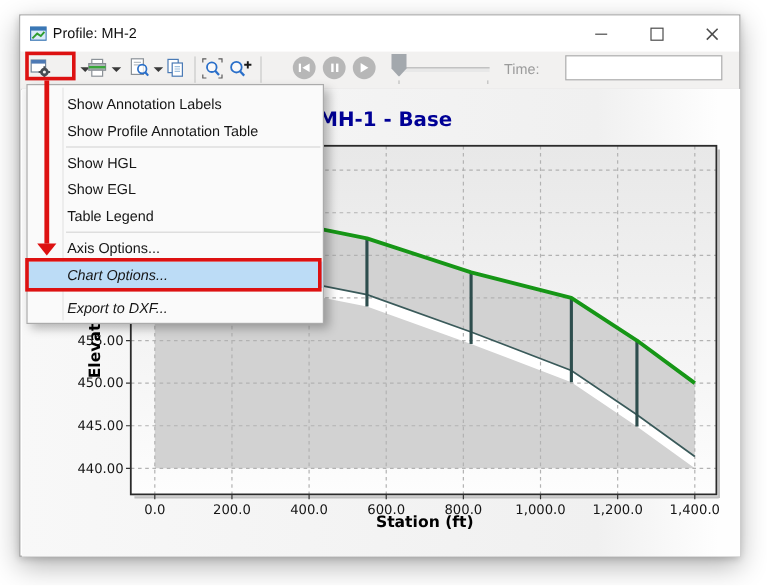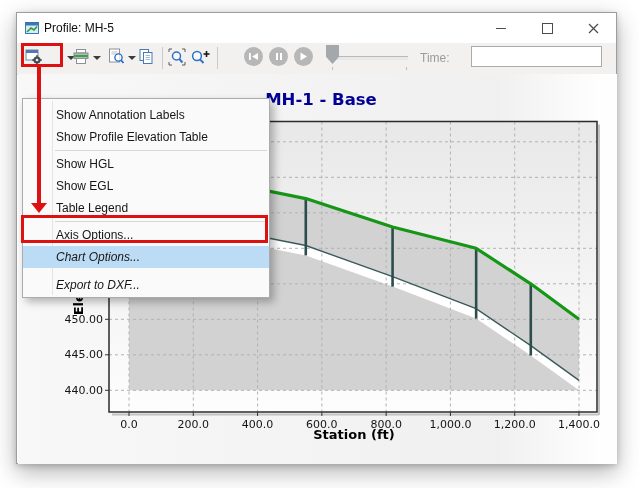--- a/index.html
+++ b/index.html
@@ -33,21 +33,21 @@
   .slider-tick{position:absolute;top:24px;width:1px;height:3px;background:#bdbdbd;}
   #time-label{position:absolute;left:403px;top:0;height:31px;line-height:31px;
               font-size:12px;color:#9b9b9b;}
   #time-input{position:absolute;left:454px;top:3px;width:131px;height:21px;border:1px solid #ababab;
               box-sizing:border-box;font-size:12px;padding:0 4px;background:#ffffff;outline:none;}
   
   #chart-svg{position:absolute;left:1px;top:61px;}
   
   #menu{position:absolute;left:22px;top:70px;width:248px;height:200px;background:#fafafa;
         border:1px solid #ababab;box-sizing:border-box;z-index:20;
-        box-shadow:4px 4px 8px rgba(0,0,0,.28);padding-top:5px;margin-top:28px;}
+        box-shadow:4px 4px 8px rgba(0,0,0,.28);padding-top:5px;}
   #menu:before{content:"";position:absolute;left:29px;top:2px;bottom:2px;width:1px;background:#e4e4e4;}
   .menu-item{position:relative;height:22px;line-height:22px;padding-left:33px;
              font-size:12px;color:#161616;white-space:nowrap;}
   .menu-item.hl{background:#bcdcf6;font-style:italic;}
   .menu-sep{height:1px;background:#d7d7d7;margin:2px 2px 2px 32px;}
   .gap6{margin-top:6px;font-style:italic;}
   
   .red-rect{position:absolute;border:3px solid #dd1111;box-sizing:border-box;z-index:30;}
   #red-rect-toolbar{left:21px;top:43px;width:42px;height:24px;}
   #red-rect-menu{left:21px;top:215px;width:247px;height:28px;}
@@ -63,21 +63,21 @@
   <div id="win">
 
     <div id="titlebar">
       <span id="title-icon">
         <svg width="14" height="14" viewBox="0 0 14 14">
           <rect x="0.5" y="1.5" width="13" height="11" fill="#d9eaf8" stroke="#3a77b5"></rect>
           <rect x="0.5" y="1.5" width="13" height="3" fill="#3a77b5"></rect>
           <polyline points="2,11 6,7 9,9 12,5.5" fill="none" stroke="#2f9e2f" stroke-width="1.6"></polyline>
         </svg>
       </span>
-      <span id="title-text">Profile: MH-5</span>
+      <span id="title-text">Profile: MH-2</span>
       <div id="caption-buttons">
         <div class="cap-btn">
             <div class="glyph-min"></div>
           </div>
         <div class="cap-btn">
             <div class="glyph-max"></div>
           </div>
         <div class="cap-btn">
           <svg width="11" height="11" viewBox="0 0 11 11">
             <line x1="1" y1="1" x2="10" y2="10" stroke="#4c4c4c" stroke-width="1.3"></line>
@@ -275,21 +275,21 @@
       <g id="g-titles">
           <text x="303" y="31" text-anchor="middle" font-size="16.5" font-weight="bold" fill="#000096" font-family="&quot;DejaVu Sans&quot;,sans-serif">MH-1 - Base</text>
           <text x="336.00030000000004" y="365" text-anchor="middle" font-size="13" font-weight="bold" fill="#000" font-family="&quot;DejaVu Sans&quot;,sans-serif">Station (ft)</text>
           <text transform="translate(65,193) rotate(-90)" text-anchor="middle" font-size="13" font-weight="bold" fill="#000" font-family="&quot;DejaVu Sans&quot;,sans-serif">Elevation (ft)</text>
         </g>
     </svg>
   </div>
 
   <div id="menu">
     <div class="menu-item">Show Annotation Labels</div>
-    <div class="menu-item">Show Profile Elevation Table</div>
+    <div class="menu-item">Show Profile Annotation Table</div>
     <div class="menu-sep"></div>
     <div class="menu-item">Show HGL</div>
     <div class="menu-item">Show EGL</div>
     <div class="menu-item">Table Legend</div>
     <div class="menu-sep"></div>
     <div class="menu-item">Axis Options...</div>
     <div class="menu-item hl">Chart Options...</div>
     <div class="menu-item gap6">Export to DXF...</div>
   </div>
 

